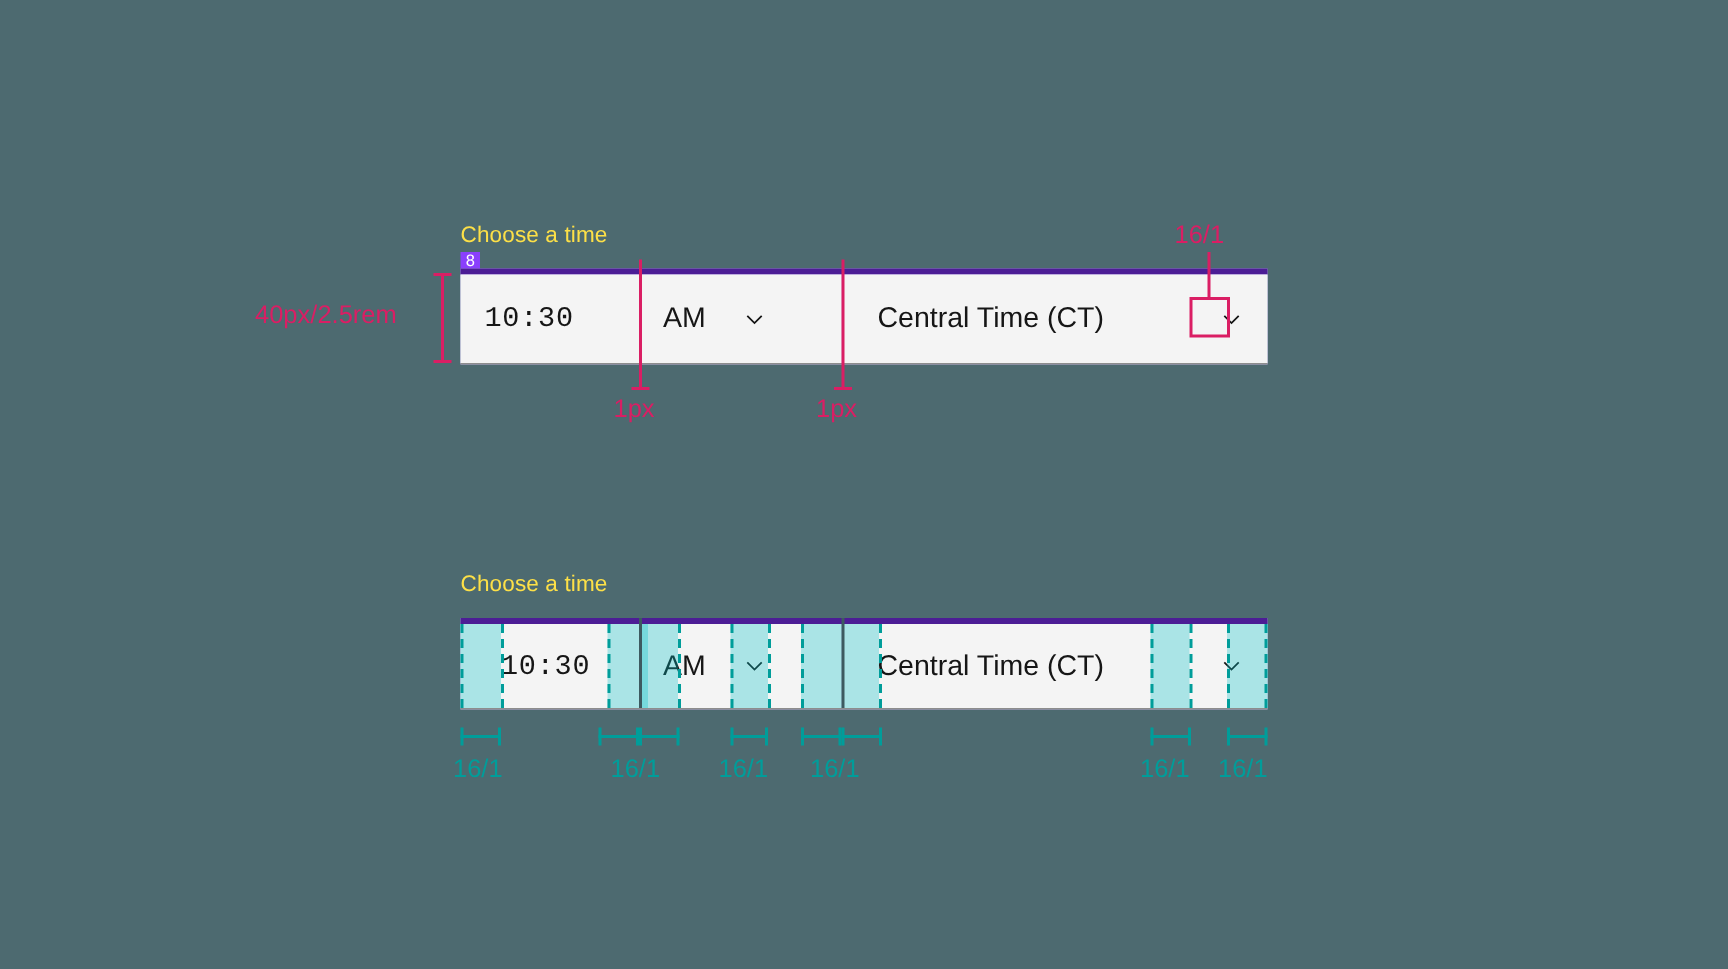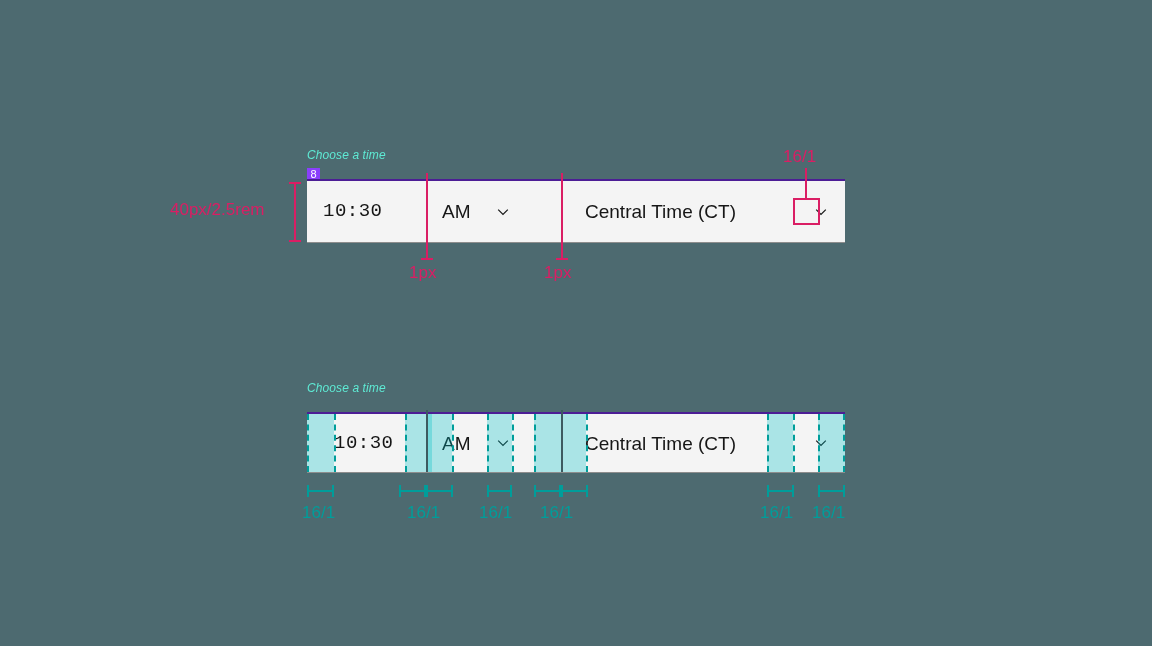--- a/index.html
+++ b/index.html
@@ -8,32 +8,31 @@
     background:#4d6a70;
     font-family:"Liberation Sans", sans-serif;
     overflow:hidden;
     position:relative;
   }
   .stage{position:absolute;inset:0;}
 
   
   .tp-label{
     position:absolute;
-    font-size:12px;
-    color:#5eead4;
+    font-size:15px;
+    color:#fde047;
     letter-spacing:.1px;
     white-space:nowrap;
-    font-style:italic;
   }
   .tp{
     position:absolute;
     display:flex;
     align-items:stretch;
     background:#c4b5fd;
-    border-top:2px solid #4c1d95;
+    border-top:4px solid #4c1d95;
     border-bottom:1px solid #8d8d8d;
     box-sizing:border-box;
   }
   .tp-seg{
     position:relative;
     display:flex;
     align-items:center;
     background:#f4f4f4;
     box-sizing:border-box;
   }

